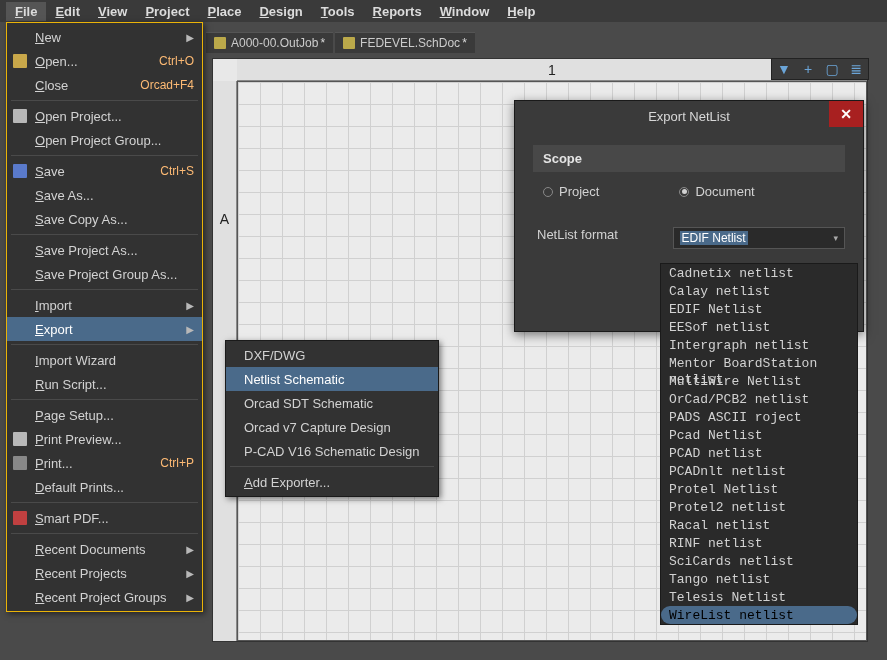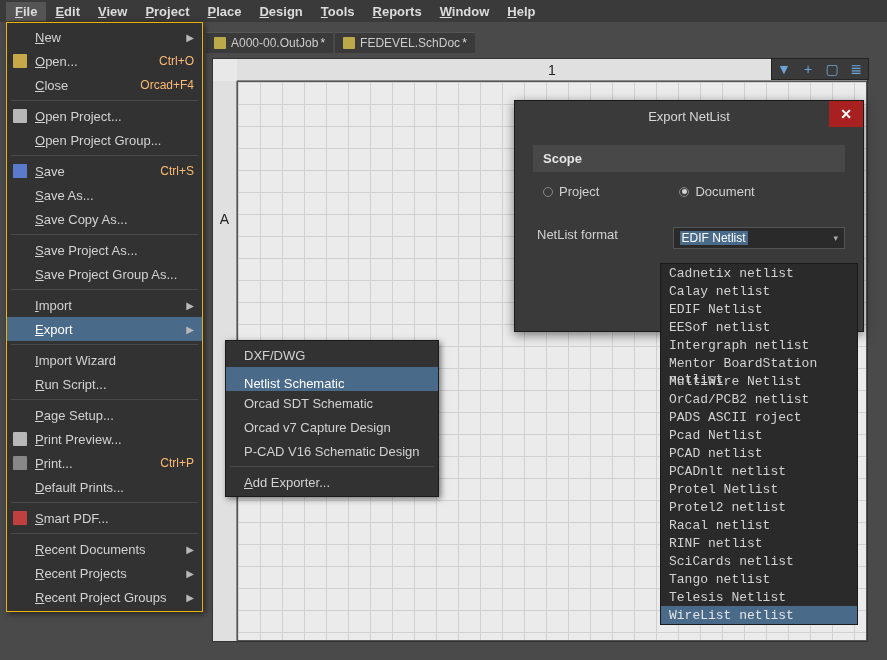--- a/index.html
+++ b/index.html
@@ -140,21 +140,21 @@
     position: absolute;
     top: 340px; left: 205px;
     width: 214px;
     background: #323232;
     border: 1px solid #1a1a1a;
     box-shadow: 2px 2px 6px rgba(0,0,0,0.5);
     padding: 2px 0;
     margin-left: 20px;
   }
   .export-submenu .mi { padding-left: 18px;}
-  .export-submenu .mi.selected { background: #4a6a8a; align-items: flex-end; }
+  .export-submenu .mi.selected { background: #4a6a8a; }
 
   
   .dialog {
     position: absolute;
     top: 100px; left: 514px;
     width: 350px; height: 232px;
     background: #3a3a3a;
     border: 1px solid #1a1a1a;
     box-shadow: 0 3px 10px rgba(0,0,0,0.5);
   }
@@ -212,21 +212,21 @@
     border: 1px solid #1a1a1a;
     max-height: 380px;
     overflow: hidden;
   }
   .combo-list .opt {
     padding: 2px 8px; font-size: 13px; color: #d2d2d2;
     height: 18px; line-height: 16px;
     cursor: pointer;
     font-family: Liberation Mono, monospace;
   }
-  .combo-list .opt.selected { background: #4a6a8a; color: #e5e5e5;}
+  .combo-list .opt.selected { background: #4a6a8a; color: #000000; border-radius: 9px;}
 
   
   .ico-folder { background: #c9a84a; border-radius: 1px; }
   .ico-save   { background: #5a7acb; border-radius: 1px; }
   .ico-doc    { background: #b8b8b8; border-radius: 1px; }
   .ico-print  { background: #888; border-radius: 1px; }
   .ico-pdf    { background: #c04040; border-radius: 1px; }
 </style>
 </head>
 <body>

